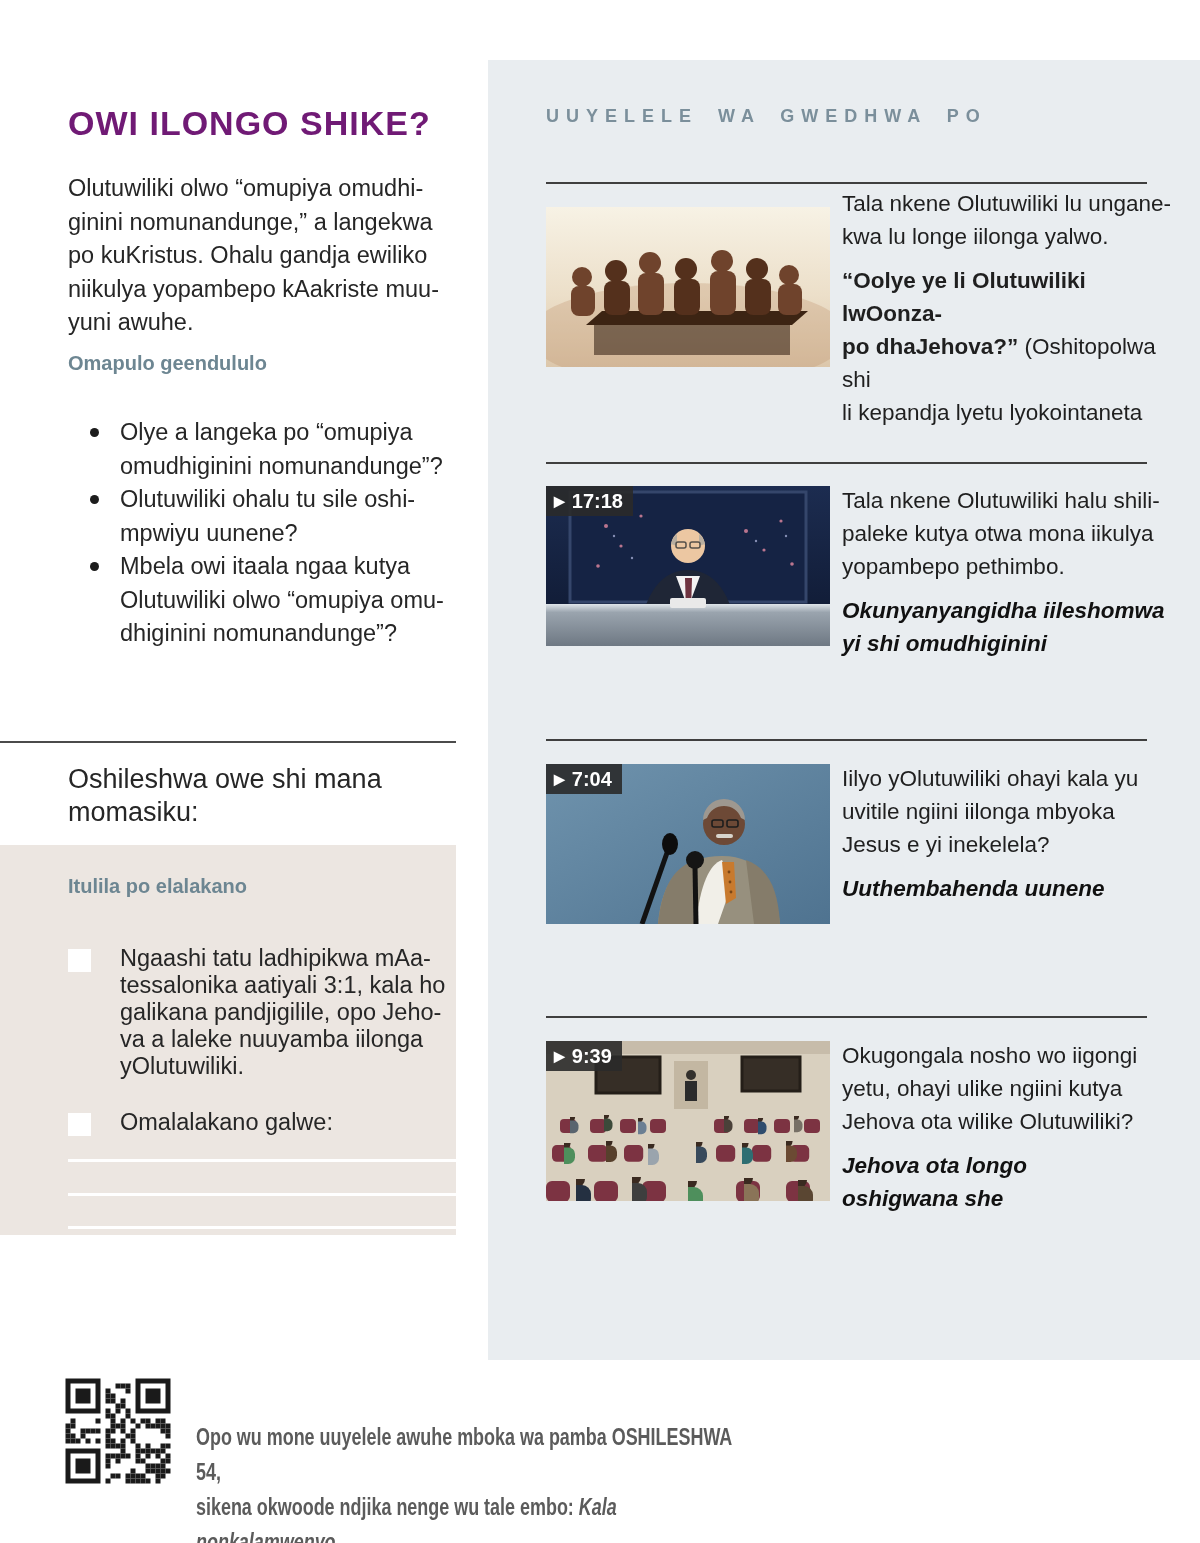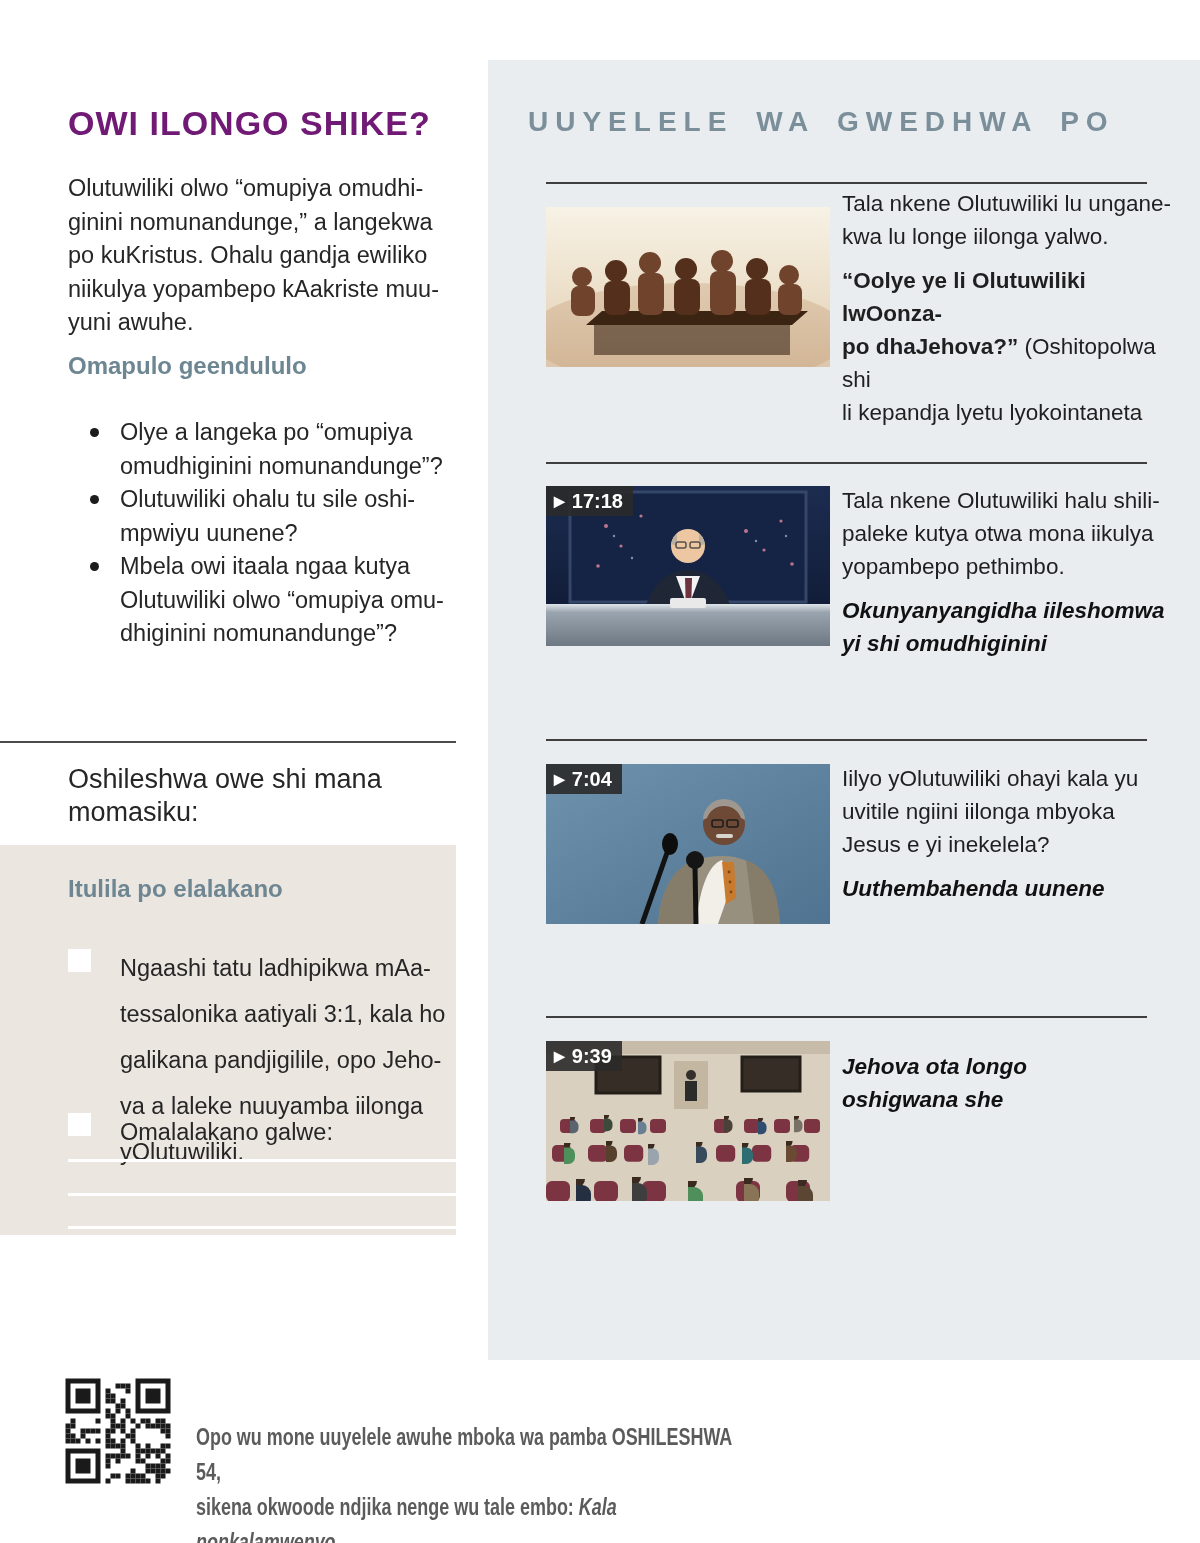--- a/index.html
+++ b/index.html
@@ -5,43 +5,43 @@
   html,body{margin:0;padding:0;background:#fff;}
   .page{position:relative;width:1200px;height:1543px;background:#ffffff;overflow:hidden;
         font-family:"Liberation Sans", sans-serif;color:#262626;}
   .preline{white-space:pre-line;}
 
   
   .h-main{position:absolute;left:68px;top:104px;width:400px;margin:0;
           font-size:34px;font-weight:bold;letter-spacing:1px;color:#701a75;}
   .intro{position:absolute;left:68px;top:172px;width:400px;margin:0;
          font-size:23.5px;line-height:33.5px;color:#262626;}
-  .h-sub{position:absolute;margin:0;font-size:24px;font-weight:bold;color:#6d8692;}
+  .h-sub{position:absolute;margin:0;font-size:20px;font-weight:bold;color:#6d8692;}
   .h-review{left:68px;top:352px;width:400px;}
   .bullets{position:absolute;left:88px;top:416px;width:380px;margin:0;padding:0;list-style:none;}
   .bullets li{position:relative;margin:0;padding:0 0 0 32px;
               font-size:23.5px;line-height:33.5px;}
   .bullets li .dot{position:absolute;left:2px;top:12px;width:9px;height:9px;border-radius:50%;background:#1c1c1c;}
   .hr-left{position:absolute;left:0;top:741px;width:456px;height:0;border-top:2px solid #4b4b4b;}
   .completed{position:absolute;left:68px;top:763px;width:400px;margin:0;
              font-size:27px;line-height:33px;}
 
   .goalbox{position:absolute;left:0;top:845px;width:456px;height:390px;background:#ece6e1;}
   .goalbox .h-goal{position:absolute;left:68px;top:30px;width:360px;}
   .chk{position:absolute;width:23px;height:23px;background:#ffffff;}
   .chk1{left:68px;top:104px;}
   .chk2{left:68px;top:268px;}
-  .goal-item{position:absolute;left:120px;width:336px;margin:0;font-size:23.5px;line-height:46px;}
+  .goal-item{position:absolute;left:120px;width:336px;margin:0;font-size:23.5px;line-height:27px;}
   .gi1{top:100px;}
   .gi2{top:264px;}
   .wline{position:absolute;left:68px;width:388px;height:3px;background:#ffffff;}
 
   
   .graycol{position:absolute;left:488px;top:60px;width:712px;height:1300px;background:#e9edf0;}
-  .h-col{position:absolute;left:40px;top:46px;margin:0;font-size:28px;font-weight:bold;
+  .h-col{position:absolute;left:58px;top:46px;margin:0;font-size:18px;font-weight:bold;
          letter-spacing:7px;word-spacing:8px;color:#7b8f9b;}
   .rule{position:absolute;left:58px;width:601px;height:0;border-top:2px solid #3f3f3f;}
   .thumb{position:absolute;left:58px;width:284px;height:160px;overflow:hidden;background:#444;}
   .thumb svg{display:block;}
   .badge{position:absolute;left:0;top:0;background:rgba(42,42,42,.9);color:#fff;
          font-size:20px;font-weight:bold;line-height:30px;padding:0 10px 0 8px;display:flex;align-items:center;gap:7px;}
   .badge .tri{font-size:14px;line-height:30px;}
   .rowtext{position:absolute;left:354px;width:334px;font-size:22.5px;line-height:33px;color:#1f1f1f;}
   .rowtext p{margin:0;}
   .rowtext .p2{margin-top:11px;}
@@ -310,20 +310,23 @@
           <use href="#pe" transform="translate(198,137) scale(1.5)" style="color:#8a7458"></use>
           <use href="#pe" transform="translate(252,139) scale(1.5)" style="color:#5a4632"></use>
         </g>
       </svg>
       <div class="badge">
           <span class="tri">▶</span>
           <span>9:39</span>
         </div>
     </div>
     <div class="rowtext" style="top:979px">
+      <p class="p1"><span class="preline">Okugongala nosho wo iigongi
+yetu, ohayi ulike ngiini kutya
+Jehova ota wilike Olutuwiliki?</span></p>
       <p class="p2"><span class="bi preline">Jehova ota longo
 oshigwana she</span></p>
     </div>
   </div>
 
   <svg class="qr" width="112" height="112" viewBox="0 0 112 112">
     <rect width="112" height="112" fill="#ffffff"></rect>
     <g id="qr-modules" fill="#1a1a1a">
         <rect x="3.5" y="3.5" width="35" height="35"></rect>
         <rect x="8.5" y="8.5" width="25" height="25" fill="#fff"></rect>

